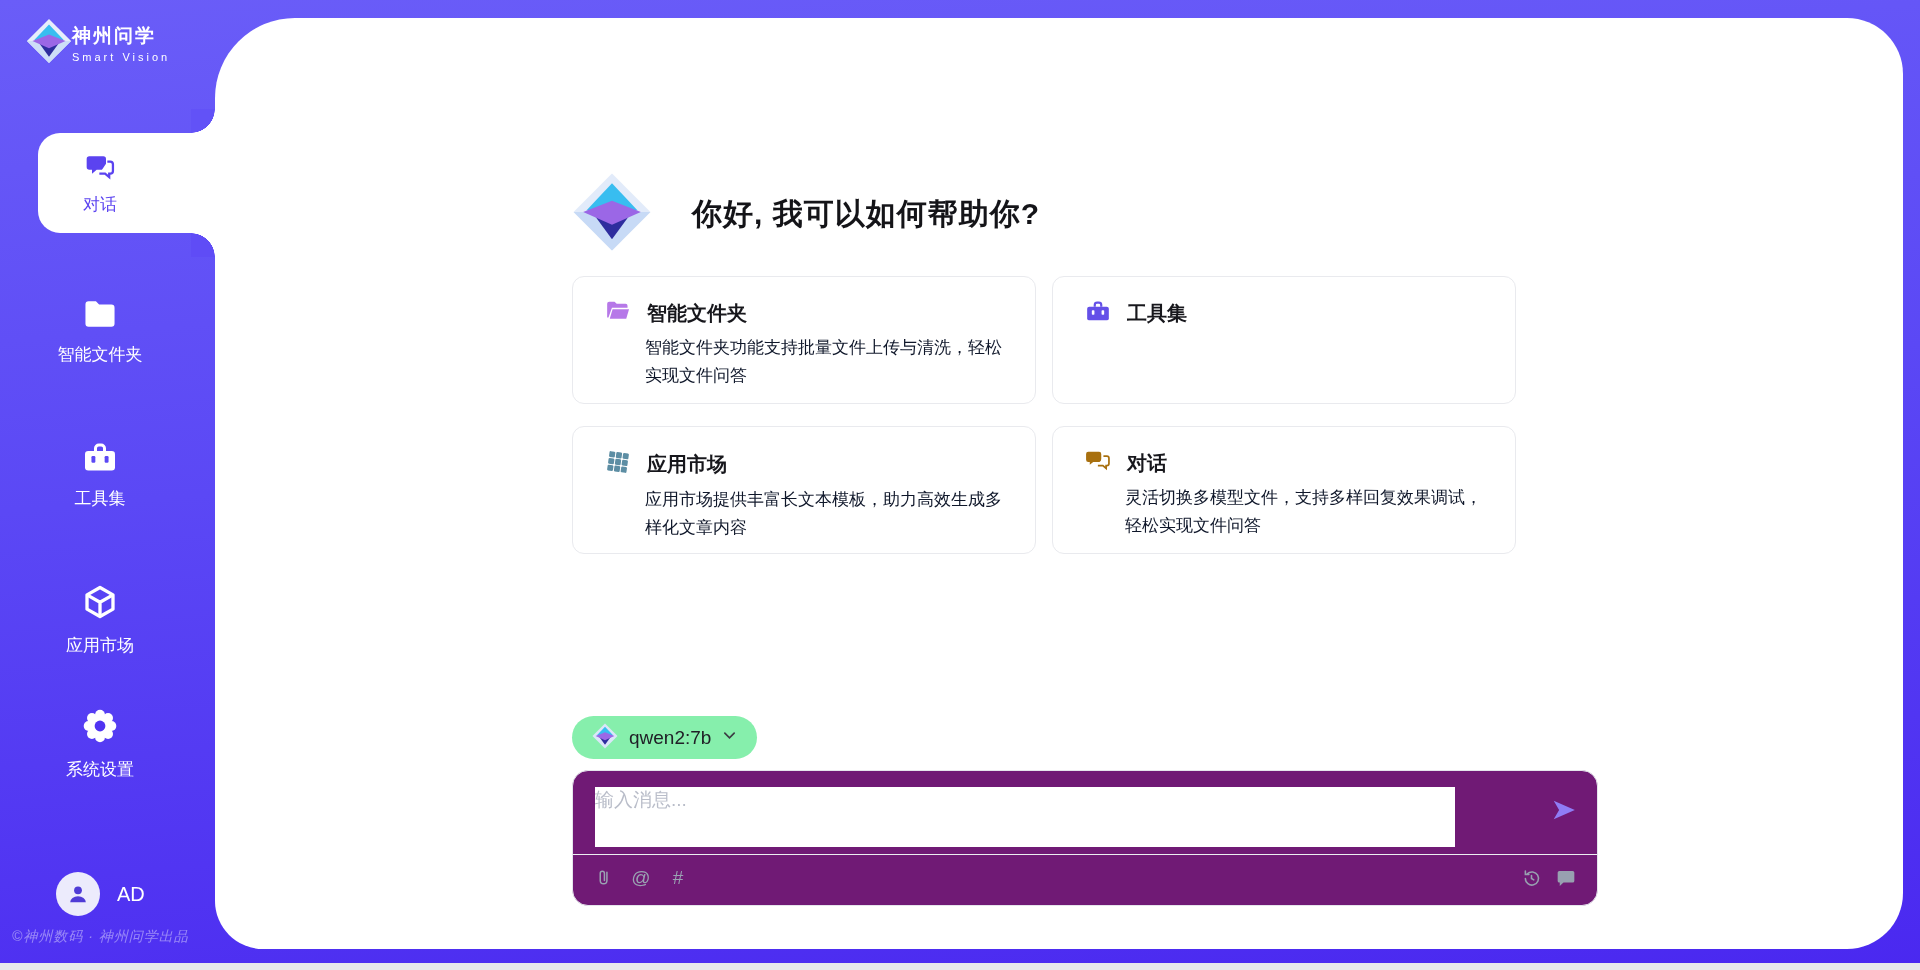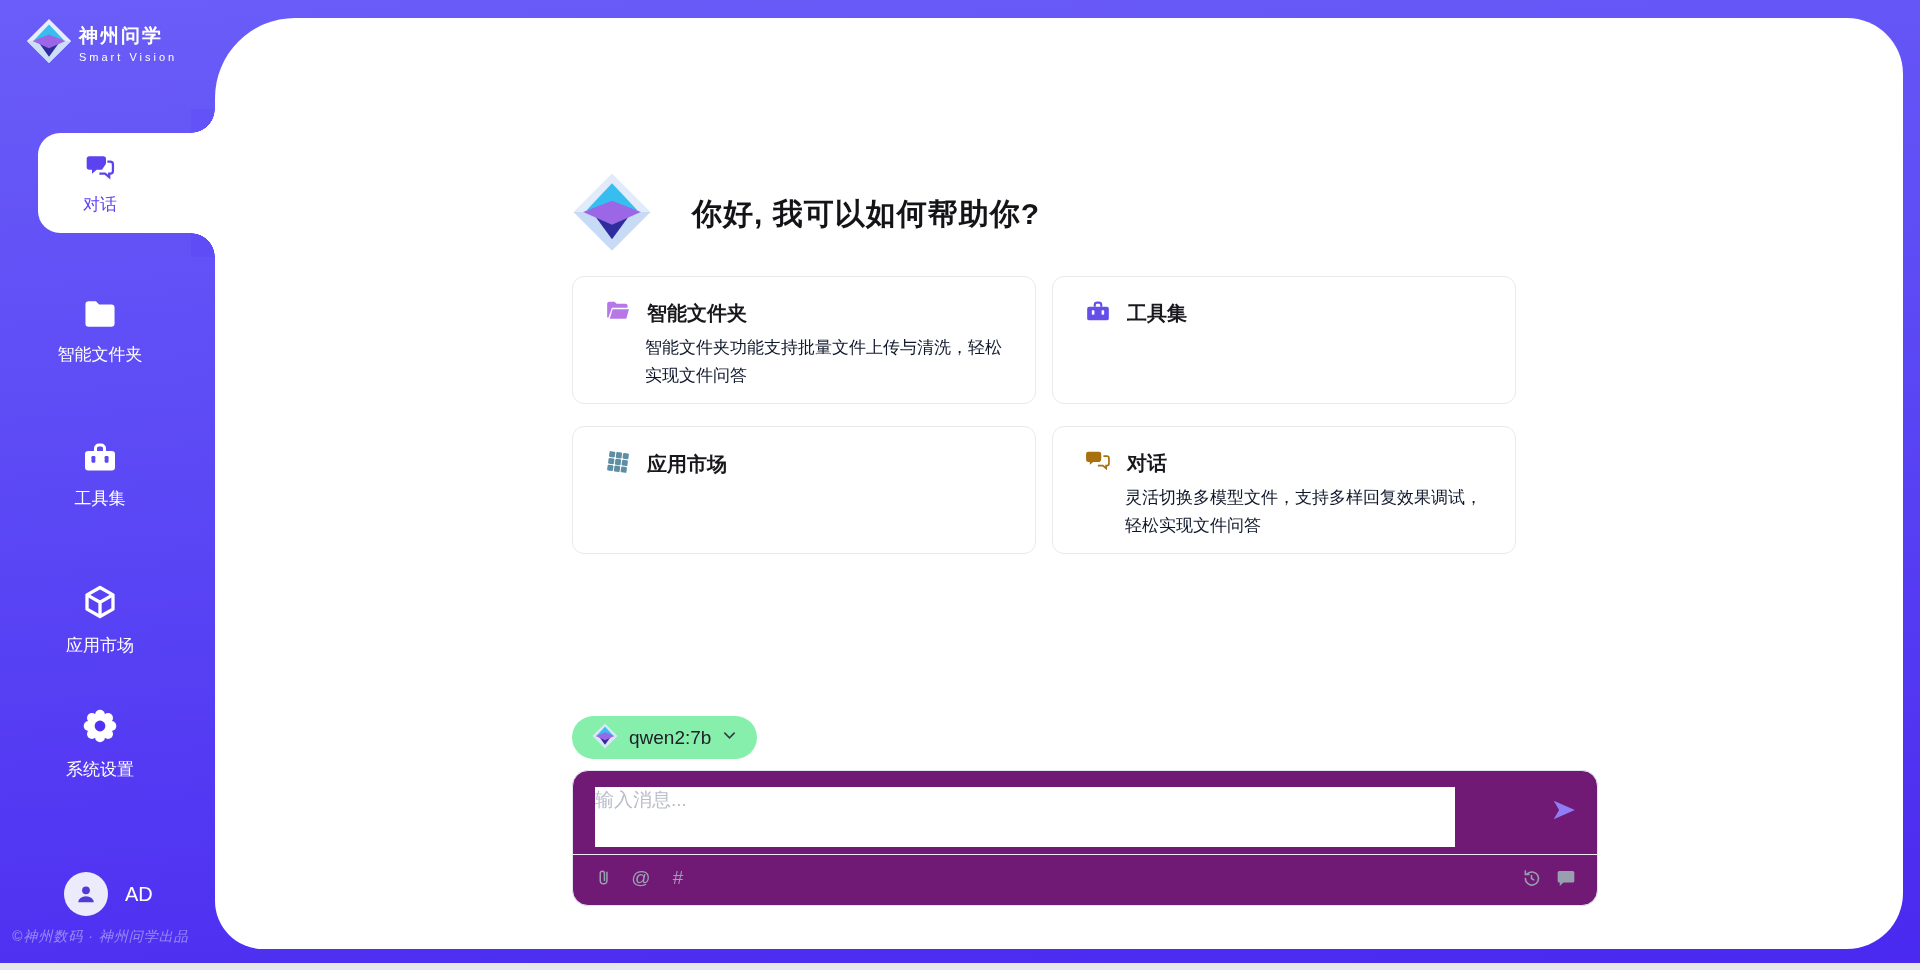--- a/index.html
+++ b/index.html
@@ -9,21 +9,21 @@
     background:linear-gradient(175deg,#6a5df8 0%,#5b48f5 45%,#4a28f0 100%); }
 
   .bottom-edge { position:absolute; left:0; right:0; bottom:0; height:7px;
     background:#e7e8ec; }
 
   .panel { position:absolute; left:215px; top:18px; width:1688px; height:931px;
     background:#ffffff; border-radius:80px 56px 56px 48px; }
 
   
   .logo-block { position:absolute; left:26px; top:18px; display:flex;
-    align-items:center; gap:7px; }
+    align-items:center; gap:0; }
   .logo-text .name { color:#fff; font-size:19px; font-weight:700; letter-spacing:2px; }
   .logo-text .tagline { color:#fff; font-size:11px; letter-spacing:3px; margin-top:2px; }
 
   .tab-active { position:absolute; left:38px; top:133px; width:177px; height:100px;
     background:#fff; border-radius:22px 0 0 22px; display:flex; flex-direction:column;
     align-items:center; justify-content:center; padding-right:53px; cursor:pointer; }
   .tab-active .label { color:#5b43f0; font-size:17px; margin-top:6px; }
   .fillet { position:absolute; width:24px; height:24px; }
   .fillet-top { left:191px; top:109px;
     background:radial-gradient(circle at 0 0,#6252f7 23.5px,#ffffff 24px); }
@@ -31,21 +31,21 @@
     background:radial-gradient(circle at 0 100%,#5f4cf6 23.5px,#ffffff 24px); }
 
   .nav-item { position:absolute; left:0; width:200px; display:flex;
     flex-direction:column; align-items:center; cursor:pointer; }
   .nav-item .label { color:#fff; font-size:17px; margin-top:9px; }
   .nav-files    { top:298px; }
   .nav-tools    { top:440px; }
   .nav-apps     { top:583px; }
   .nav-settings { top:707px; }
 
-  .user-row { position:absolute; left:64px; top:872px; display:flex;
+  .user-row { position:absolute; left:56px; top:872px; display:flex;
     align-items:center; gap:17px; cursor:pointer; }
   .avatar { width:44px; height:44px; border-radius:50%; background:#ecebfc;
     display:flex; align-items:center; justify-content:center; }
   .user-initials { color:#fff; font-size:20px; }
 
   .copyright { position:absolute; left:12px; top:928px; font-size:14px;
     color:rgba(255,255,255,0.42); letter-spacing:1px;font-style:italic; }
 
   
   .greeting { position:absolute; left:572px; top:172px; display:flex;
@@ -234,20 +234,21 @@
             <rect x="9.3" y="9.3" width="5.4" height="5.4" rx="1"></rect>
             <rect x="15.6" y="9.3" width="5.4" height="5.4" rx="1"></rect>
             <rect x="3" y="15.6" width="5.4" height="5.4" rx="1"></rect>
             <rect x="9.3" y="15.6" width="5.4" height="5.4" rx="1"></rect>
             <rect x="15.6" y="15.6" width="5.4" height="5.4" rx="1"></rect>
           </g>
         </svg>
       </span>
       <span class="card-title">应用市场</span>
     </div>
+    <div class="card-desc">应用市场提供丰富长文本模板，助力高效生成多样化文章内容</div>
   </div>
 
   <div class="card">
     <div class="card-head">
       <span>
         <svg width="26" height="24" viewBox="0 0 24 22" fill="none">
           <path d="M3 2.5h10a2 2 0 0 1 2 2v5.4a2 2 0 0 1-2 2H7.6L4.4 14.5v-2.6H3a2 2 0 0 1-2-2V4.5a2 2 0 0 1 2-2z" fill="#a8700f"></path>
           <path d="M17 6.5h3.2a1.9 1.9 0 0 1 1.9 1.9v5a1.9 1.9 0 0 1-1.9 1.9h-.7v2.5l-3-2.5h-4.6" stroke="#a8700f" stroke-width="1.6" fill="#fff"></path>
         </svg>
       </span>

